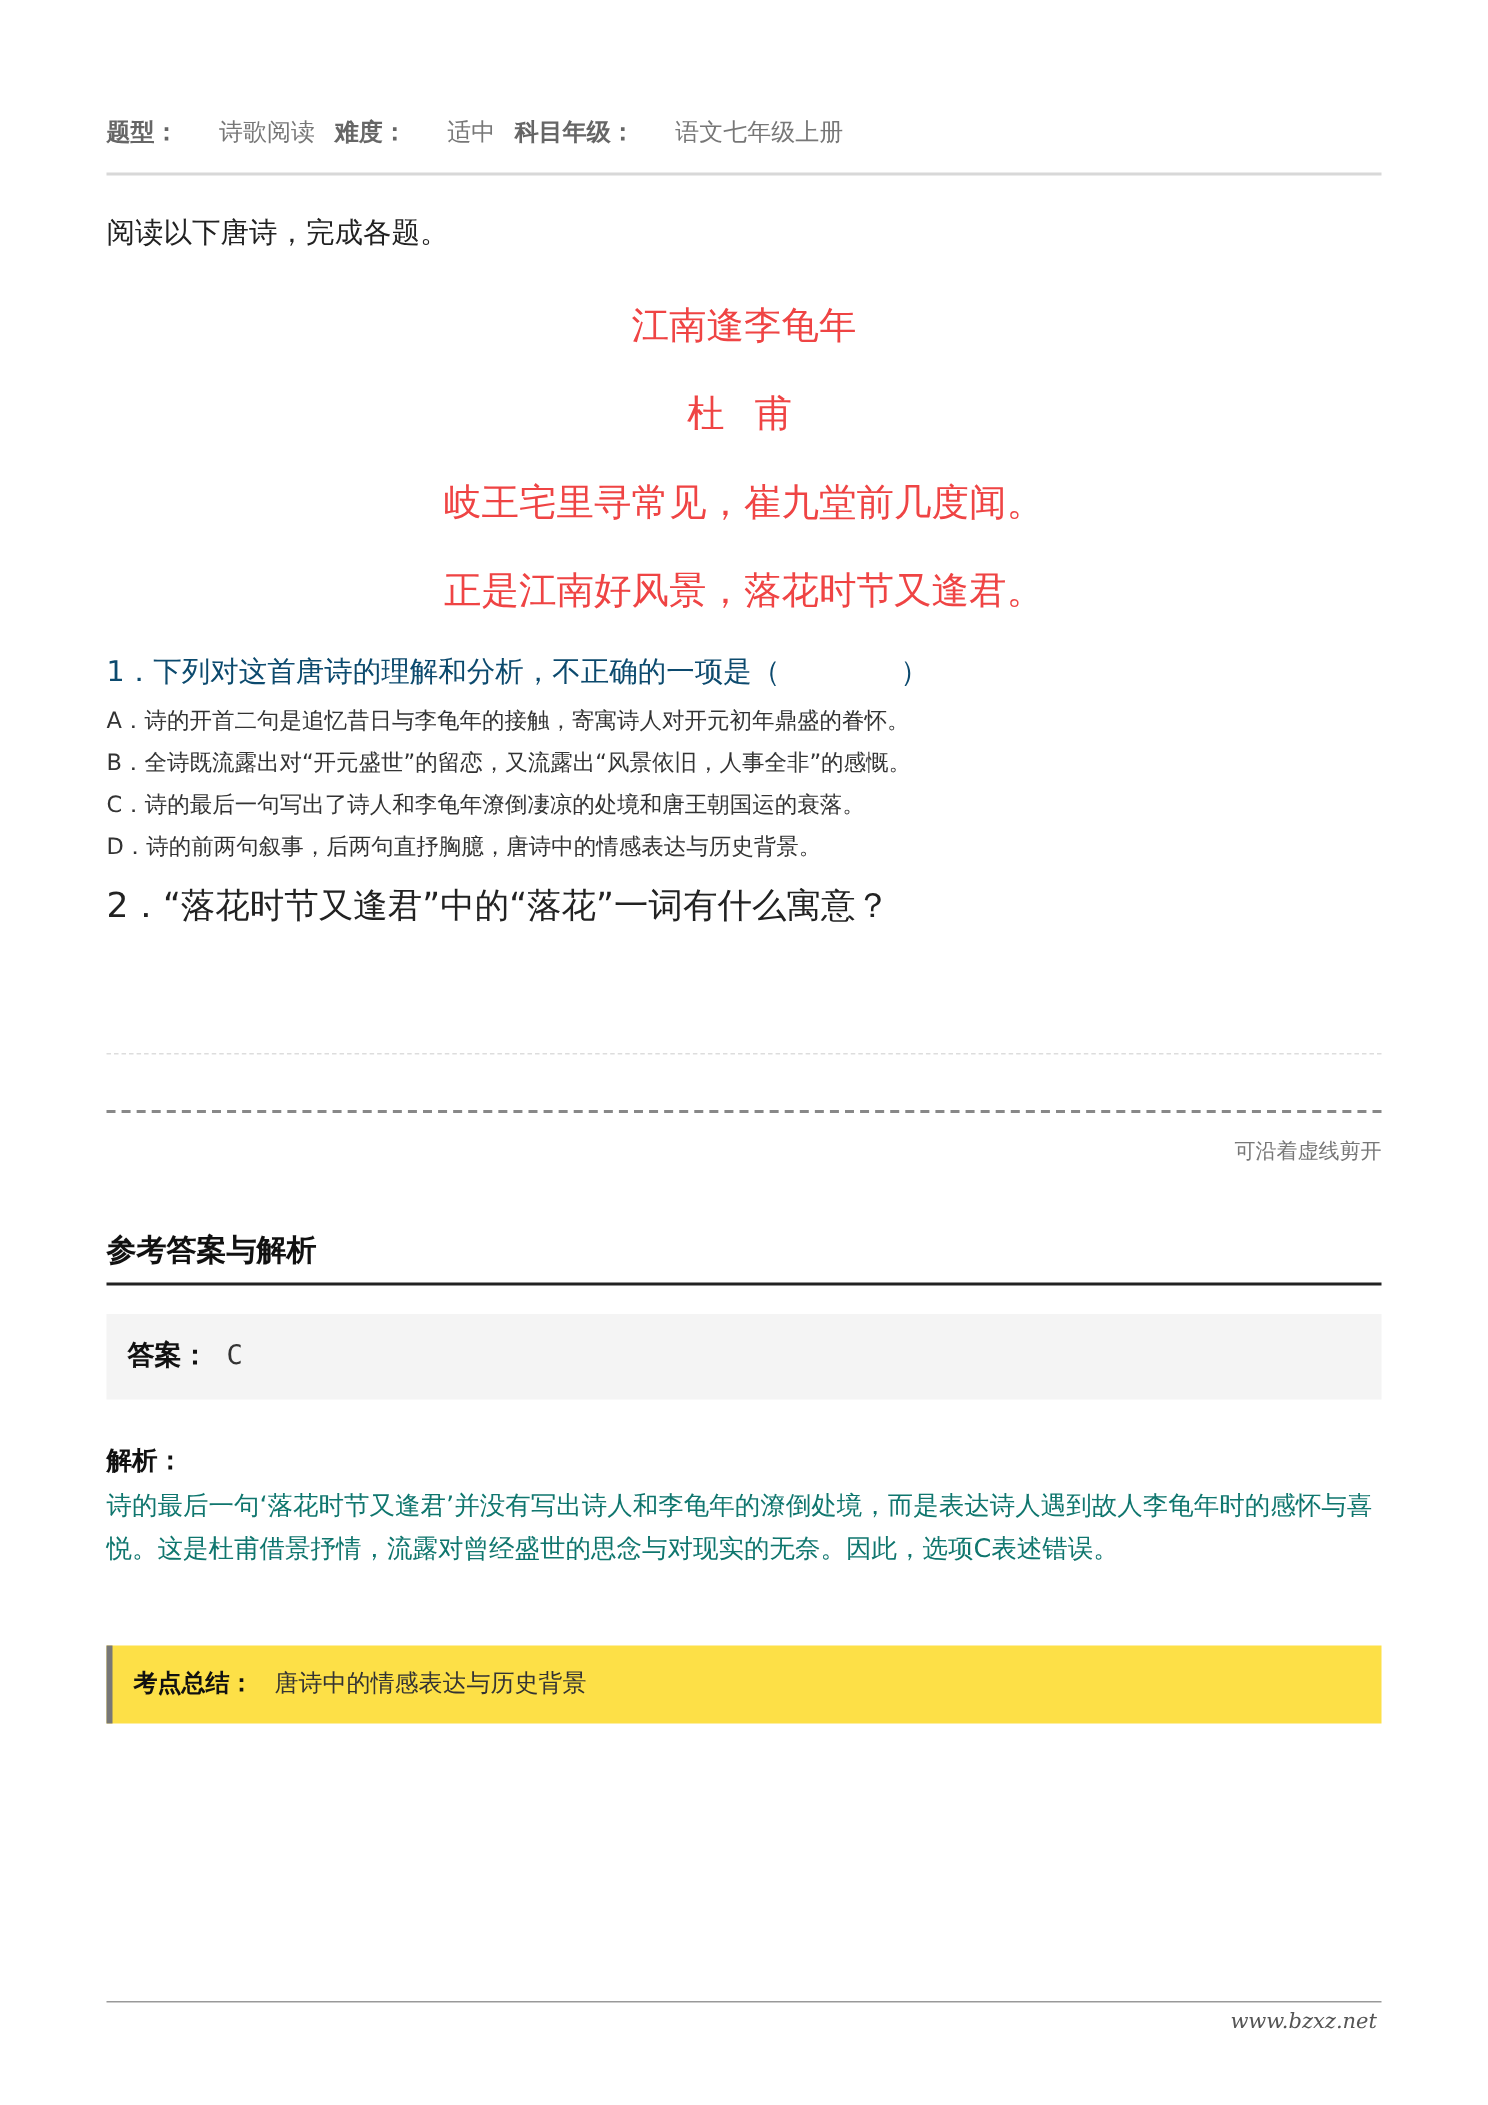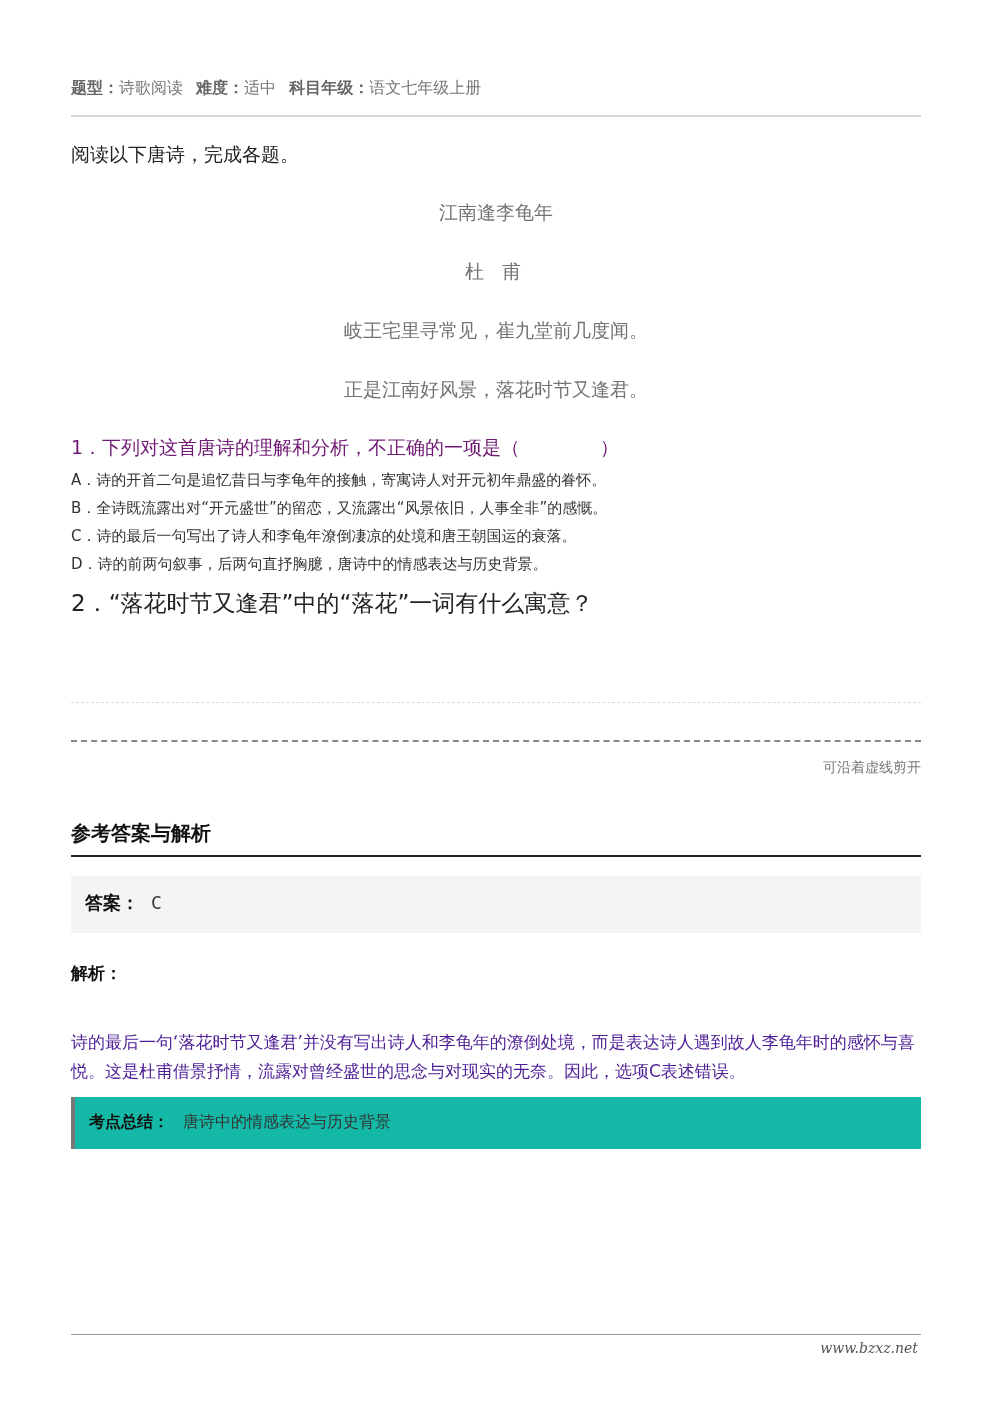--- a/index.html
+++ b/index.html
@@ -4,52 +4,52 @@
 <style>
   html, body { margin: 0; padding: 0; background: #ffffff; }
   body {
     width: 992px; height: 1403px; position: relative; overflow: hidden;
     font-family: "DejaVu Serif", "Liberation Serif", serif; color: #222;
   }
   .page { position: absolute; left: 71px; width: 850px; top: 0; }
 
   .meta-bar { position: absolute; top: 78px; left: 0; width: 850px; font-size: 16px; color: #777; font-family: "DejaVu Sans", sans-serif; }
   .meta-bar .k { font-weight: bold; color: #666; text-align: right; }
-  .meta-bar .v { margin-right: 8px; }
+  .meta-bar .v { margin-right: 8px; margin-left: 27px; }
   .meta-rule { position: absolute; top: 115px; left: 0; width: 850px; height: 2px; background: #d8d8d8; }
 
   .intro { position: absolute; top: 142px; left: 0; font-size: 19px; color: #222; font-family: Liberation Mono, monospace; }
 
-  .poem { position: absolute; left: 0; width: 850px; text-align: center; font-size: 19px; color: #737373; font-family: "DejaVu Sans", sans-serif; }
+  .poem { position: absolute; left: 0; width: 850px; text-align: center; font-size: 25px; color: #ef4444; font-family: "DejaVu Sans", sans-serif; }
   .poem-title { top: 200px; }
   .poem-author { top: 259px; letter-spacing: 6px; }
   .poem-line1 { top: 318px; }
   .poem-line2 { top: 377px; }
 
-  .q1 { position: absolute; top: 435px; left: 0; font-size: 19px; color: #701a75; font-family: "DejaVu Sans", sans-serif; }
+  .q1 { position: absolute; top: 435px; left: 0; font-size: 19px; color: #0c4a6e; font-family: "DejaVu Sans", sans-serif; }
   .q1 .paren { display: inline-block; width: 80px; }
   .opt { position: absolute; left: 0; font-size: 15px; color: #333; font-family: "DejaVu Sans", sans-serif; }
   .optA { top: 471px; } .optB { top: 499px; } .optC { top: 527px; } .optD { top: 555px; }
   .q2 { position: absolute; top: 588px; left: 0; font-size: 23px; color: #222; font-family: "DejaVu Sans", sans-serif; }
 
   .answer-line { position: absolute; top: 702px; left: 0; width: 850px; border-top: 1.5px dashed #ddd; }
   .cut-line { position: absolute; top: 740px; left: 0; width: 850px; border-top: 2px dashed #888; }
   .cut-hint { position: absolute; top: 759px; left: 0; width: 850px; text-align: right; font-size: 14px; color: #777; font-family: "DejaVu Sans", sans-serif; }
 
   .sec-title { position: absolute; top: 820px; left: 0; font-size: 20px; font-weight: bold; color: #111; font-family: "DejaVu Sans", sans-serif; }
   .sec-rule { position: absolute; top: 855px; left: 0; width: 850px; height: 2px; background: #222; }
 
   .answer-box { position: absolute; top: 876px; left: 0; width: 850px; height: 57px; background: #f4f4f4; box-sizing: border-box; padding: 15px 14px; font-size: 18px; font-family: "DejaVu Sans", sans-serif; }
   .answer-box .k { font-weight: bold; color: #111; }
   .answer-box .v { margin-left: 12px; color: #333; font-family: "DejaVu Sans Mono", monospace; }
 
   .analysis-label { position: absolute; top: 962px; left: 0; font-size: 17px; font-weight: bold; color: #111; font-family: "DejaVu Sans", sans-serif; }
-  .analysis-text { position: absolute; top: 1028px; left: 0; width: 850px; font-size: 17px; line-height: 29px; color: #4c1d95; font-family: "DejaVu Sans", sans-serif; }
+  .analysis-text { position: absolute; top: 990px; left: 0; width: 850px; font-size: 17px; line-height: 29px; color: #0f766e; font-family: "DejaVu Sans", sans-serif; }
 
-  .summary-box { position: absolute; top: 1097px; left: 0; width: 850px; height: 52px; background: #14b8a6; border-left: 4px solid #777; box-sizing: border-box; padding: 15px 14px; font-size: 16px; font-family: "DejaVu Sans", sans-serif; }
+  .summary-box { position: absolute; top: 1097px; left: 0; width: 850px; height: 52px; background: #fde047; border-left: 4px solid #777; box-sizing: border-box; padding: 15px 14px; font-size: 16px; font-family: "DejaVu Sans", sans-serif; }
   .summary-box .k { font-weight: bold; color: #111; }
   .summary-box .v { margin-left: 14px; color: #333; }
 
   .footer-rule { position: absolute; top: 1334px; left: 0; width: 850px; height: 1px; background: #999; }
   .footer-site { position: absolute; top: 1340px; right: 3px; font-size: 14px; font-style: italic; color: #555; font-family: "DejaVu Serif", serif; }
 </style>
 </head>
 <body>
 
 <div class="page">

